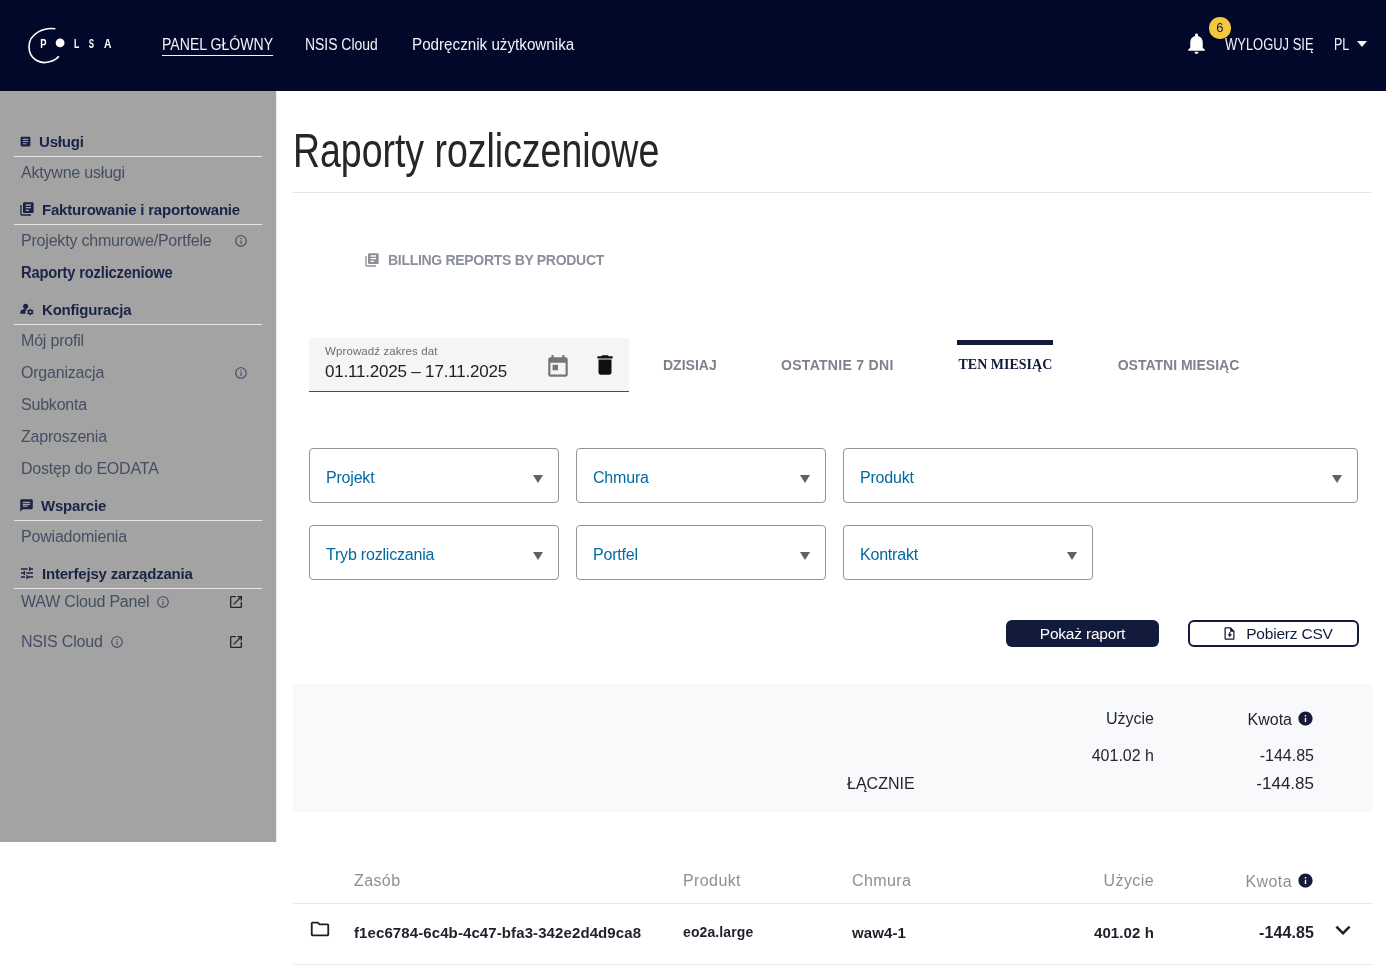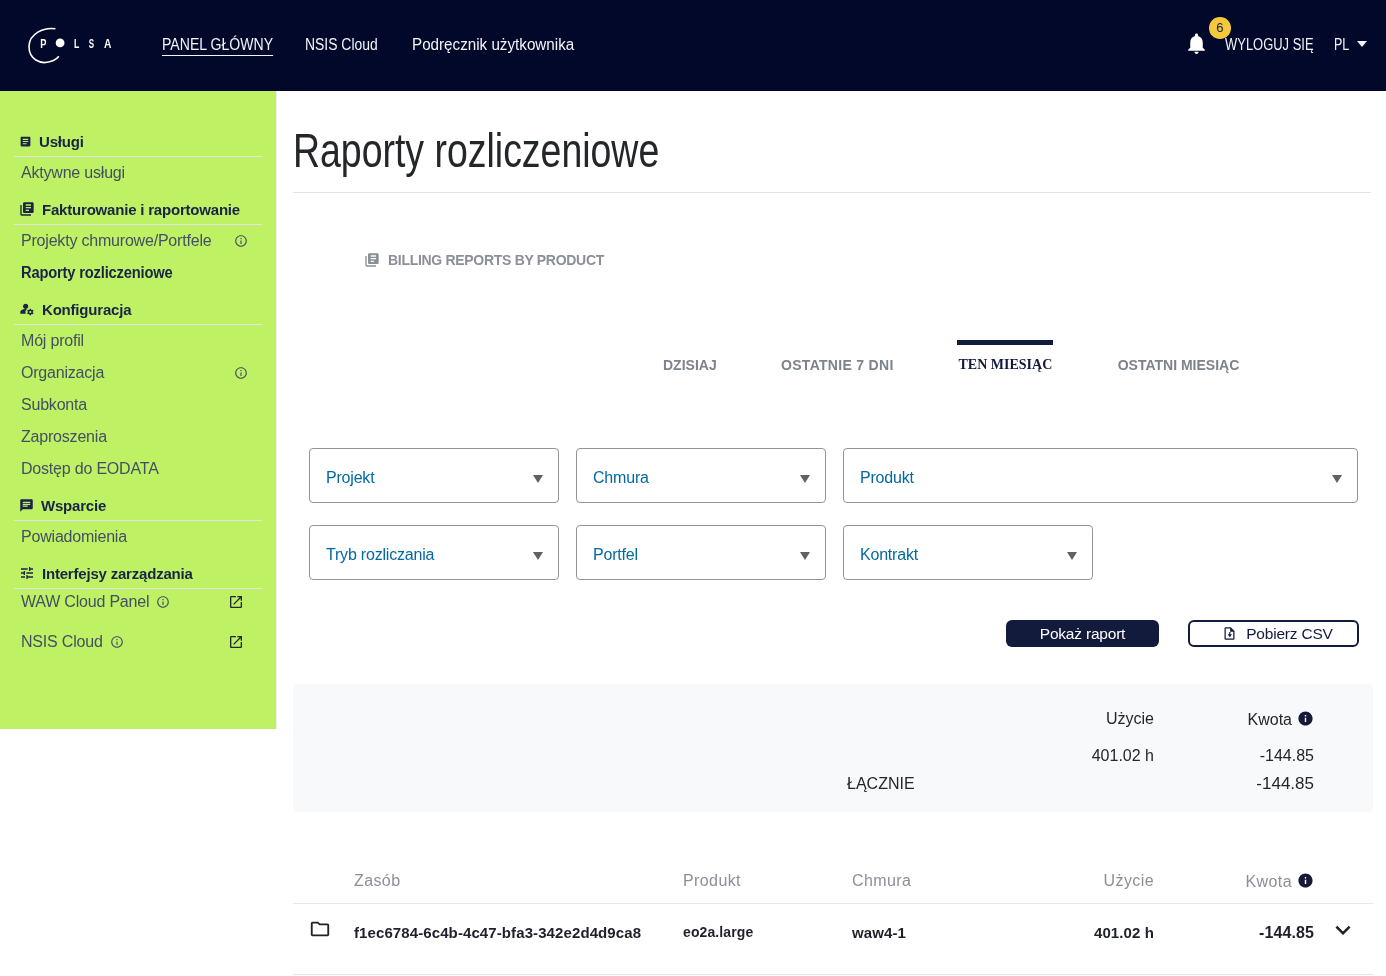--- a/index.html
+++ b/index.html
@@ -8,21 +8,21 @@
   body { font-family:"Liberation Sans", sans-serif; background:#fff; position:relative; }
   .nav { position:absolute; left:0; top:0; width:1386px; height:91px; background:#020829; }
   .logo { position:absolute; left:24px; top:18px; width:96px; height:52px; }
   .nav .lnk { position:absolute; top:37px; color:#f2f4f7; font-size:16px; line-height:16px; text-decoration:none; transform-origin:left top; white-space:nowrap; }
   .nav .lnk.active { text-decoration:underline; text-underline-offset:5px; text-decoration-thickness:1px; }
   .bell { position:absolute; left:1184px; top:30.5px; }
   .badge { position:absolute; left:1209px; top:17px; width:21.5px; height:21.5px; background:#f3c73e; border-radius:50%;
            color:#171c2e; font-size:13px; display:flex; align-items:center; justify-content:center; }
   .caret { position:absolute; left:1357px; top:41px; width:0; height:0; border-left:5.5px solid transparent; border-right:5.5px solid transparent; border-top:6.5px solid #f2f4f7; }
 
-  .sidebar { position:absolute; left:0; top:91px; width:277px; height:638px; background:#bef264; border-right:1px solid #ededf2; padding-top:41px; }
+  .sidebar { position:absolute; left:0; top:91px; width:277px; height:751px; background:#a3a3a3; border-right:1px solid #ededf2; padding-top:41px; }
   .sec { margin-top:11px; }
   .sec:first-child { margin-top:0; }
   .sec h3 { display:flex; align-items:center; gap:7px; margin:0 0 0 19px; height:18px; font-size:15px; font-weight:bold; color:#1b2346; letter-spacing:-0.2px;}
   .sec hr { border:none; border-top:1px solid #e4e4e4; margin:6px 14px 0 14px; width:248px; }
   .sec ul { list-style:none; }
   .sec li { position:relative; height:32px; line-height:32px; font-size:16px; color:#454f63; padding-left:21px; letter-spacing:-0.2px;}
   .sec li.bold { font-weight:bold; color:#1b2346; }
   .sec li .inf { position:absolute; left:234px; top:9px; line-height:0; }
   .sec li .inf2 { display:inline-block; vertical-align:-2px; margin-left:7px; }
   .sec li .ext { position:absolute; left:228px; top:8px; line-height:0; }
@@ -65,21 +65,21 @@
   .rowA { top:26px; } .rowB { top:63px; } .rowC { top:90px; }
   .summary .lacz { position:absolute; left:554px; top:91px; font-size:16px; }
 
   .table { position:absolute; left:16px; top:765px; width:1080px; }
   .thead { position:relative; height:47px; color:#8b8f98; font-size:16px; letter-spacing:0.4px; }
   .thead .hZ { position:absolute; left:61px; top:16px; }
   .thead .hP { position:absolute; left:390px; top:16px; }
   .thead .hC { position:absolute; left:559px; top:16px; }
   .thead .hU { position:absolute; right:219px; top:16px; }
   .thead .hK { position:absolute; right:59px; top:16px; }
-  .trow { position:relative; height:72px; border-top:1px solid #e8e8e8; border-bottom:1px solid #e8e8e8; font-size:15px; color:#1d2129; font-weight:bold; letter-spacing:0.1px;}
+  .trow { position:relative; height:62px; border-top:1px solid #e8e8e8; border-bottom:1px solid #e8e8e8; font-size:15px; color:#1d2129; font-weight:bold; letter-spacing:0.1px;}
   .trow .fold { position:absolute; left:16px; top:14px; line-height:0; }
   .trow .cZ { position:absolute; left:61px; top:20px; }
   .trow .cP { position:absolute; left:390px; top:20px; }
   .trow .cC { position:absolute; left:559px; top:20px; }
   .trow .cU { position:absolute; right:219px; top:20px; }
   .trow .cK { position:absolute; right:59px; top:20px; }
   .trow .chev { position:absolute; right:15px; top:11px; line-height:0; }
 </style>
 </head>
 <body>
@@ -173,20 +173,30 @@
   <div class="main">
     <h1>Raporty rozliczeniowe</h1>
     <hr class="hr1">
     <div class="tabs">
       <div class="tab gray"><svg width="16" height="16" viewBox="0 0 24 24">
           <path fill="#8a8f98" d="M20 2H8c-1.1 0-2 .9-2 2v12c0 1.1.9 2 2 2h12c1.1 0 2-.9 2-2V4c0-1.1-.9-2-2-2zm-2 5H10V5h8v2zm0 4H10V9h8v2zm-3 4h-5v-2h5v2zM4 6H2v14c0 1.1.9 2 2 2h14v-2H4V6z"></path>
         </svg>BILLING REPORTS BY PRODUCT</div>
     </div>
 
     <div class="controls">
+      <div class="datebox">
+        <div class="lab">Wprowadź zakres dat</div>
+        <div class="val">01.11.2025 – 17.11.2025</div>
+        <span class="cal"><svg width="26" height="26" viewBox="0 0 24 24">
+            <path fill="#757575" d="M19 3h-1V1h-2v2H8V1H6v2H5c-1.11 0-2 .9-2 2v14c0 1.1.89 2 2 2h14c1.1 0 2-.9 2-2V5c0-1.1-.9-2-2-2zm0 16H5V8h14v11zM7 10h5v5H7v-5z"></path>
+          </svg></span>
+        <span class="trash"><svg width="26" height="26" viewBox="0 0 24 24">
+            <path fill="#101010" d="M6 19c0 1.1.9 2 2 2h8c1.1 0 2-.9 2-2V7H6v12zM19 4h-3.5l-1-1h-5l-1 1H5v2h14V4z"></path>
+          </svg></span>
+      </div>
       <div class="rtab" style="left:354px;">DZISIAJ</div>
       <div class="rtab" style="left:472px; letter-spacing:0.3px;">OSTATNIE 7 DNI</div>
       <div class="rtab active" style="left:649.5px;font-family:Liberation Serif, serif;"><span class="bar2"></span>TEN MIESIĄC</div>
       <div class="rtab" style="left:808.7px;">OSTATNI MIESIĄC</div>
     </div>
 
     <div class="filters">
       <div class="frow">
         <div class="sel w250">
           <span class="slab">Projekt</span>

